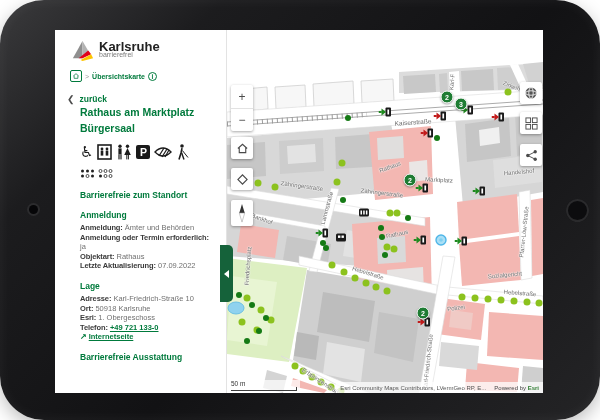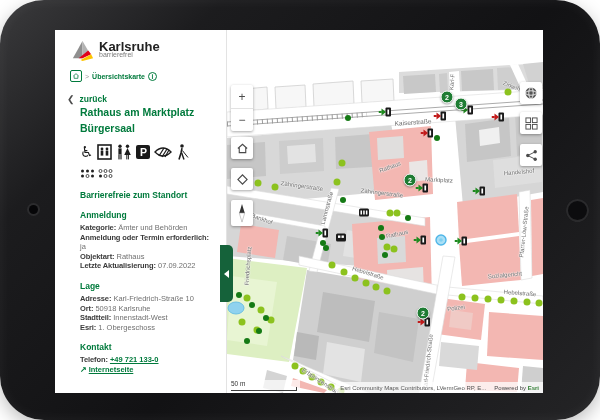--- a/index.html
+++ b/index.html
@@ -156,32 +156,31 @@
             <circle cx="25.5" cy="3" r="1.5" fill="none" stroke="#222" stroke-width="0.8"></circle>
               <circle cx="25.5" cy="8" r="1.5" fill="none" stroke="#222" stroke-width="0.8"></circle>
             <circle cx="30.5" cy="3" r="1.5" fill="none" stroke="#222" stroke-width="0.8"></circle>
               <circle cx="30.5" cy="8" r="1.5" fill="none" stroke="#222" stroke-width="0.8"></circle>
           </svg>
         </div>
 
         <div id="panel-sections">
             <div class="sec-heading first">Barrierefreie zum Standort</div>
             <div class="sec-heading">Anmeldung</div>
-            <div class="info-row"><b class="lbl">Kategorie:</b> <span class="val">Ämter und Behörden</span></div>
+            <div class="info-row"><b class="lbl">Anmeldung:</b> <span class="val">Ämter und Behörden</span></div>
             <div class="info-row"><b class="lbl">Anmeldung oder Termin erforderlich:</b> <br><span class="val">ja</span></div>
             <div class="info-row"><b class="lbl">Objektart:</b> <span class="val">Rathaus</span></div>
             <div class="info-row"><b class="lbl">Letzte Aktualisierung:</b> <span class="val">07.09.2022</span></div>
             <div class="sec-heading">Lage</div>
             <div class="info-row"><b class="lbl">Adresse:</b> <span class="val">Karl-Friedrich-Straße 10</span></div>
             <div class="info-row"><b class="lbl">Ort:</b> <span class="val">50918 Karlsruhe</span></div>
-            <div class="info-row"><b class="lbl">Stadtteil:</b> <span class="val">Innenstadt-West</span></div>
             <div class="info-row"><b class="lbl">Esri:</b> <span class="val">1. Obergeschoss</span></div>
-            <div class="sec-heading">Kontakt</div>
             <div class="info-row"><b class="lbl">Telefon:</b> <a class="link" href="#">+49 721 133-0</a></div>
             <div class="info-row"><span class="ext-arrow">↗</span><a class="link" href="#">Internetseite</a></div>
+            <div class="sec-heading">Barrierefreie Ausstattung</div>
           </div>
       </div>
     </div>
 
     <div class="tab">
         <span class="tri"></span>
       </div>
 
     <div class="map">
       <svg width="316" height="363" viewBox="0 0 316 363">

